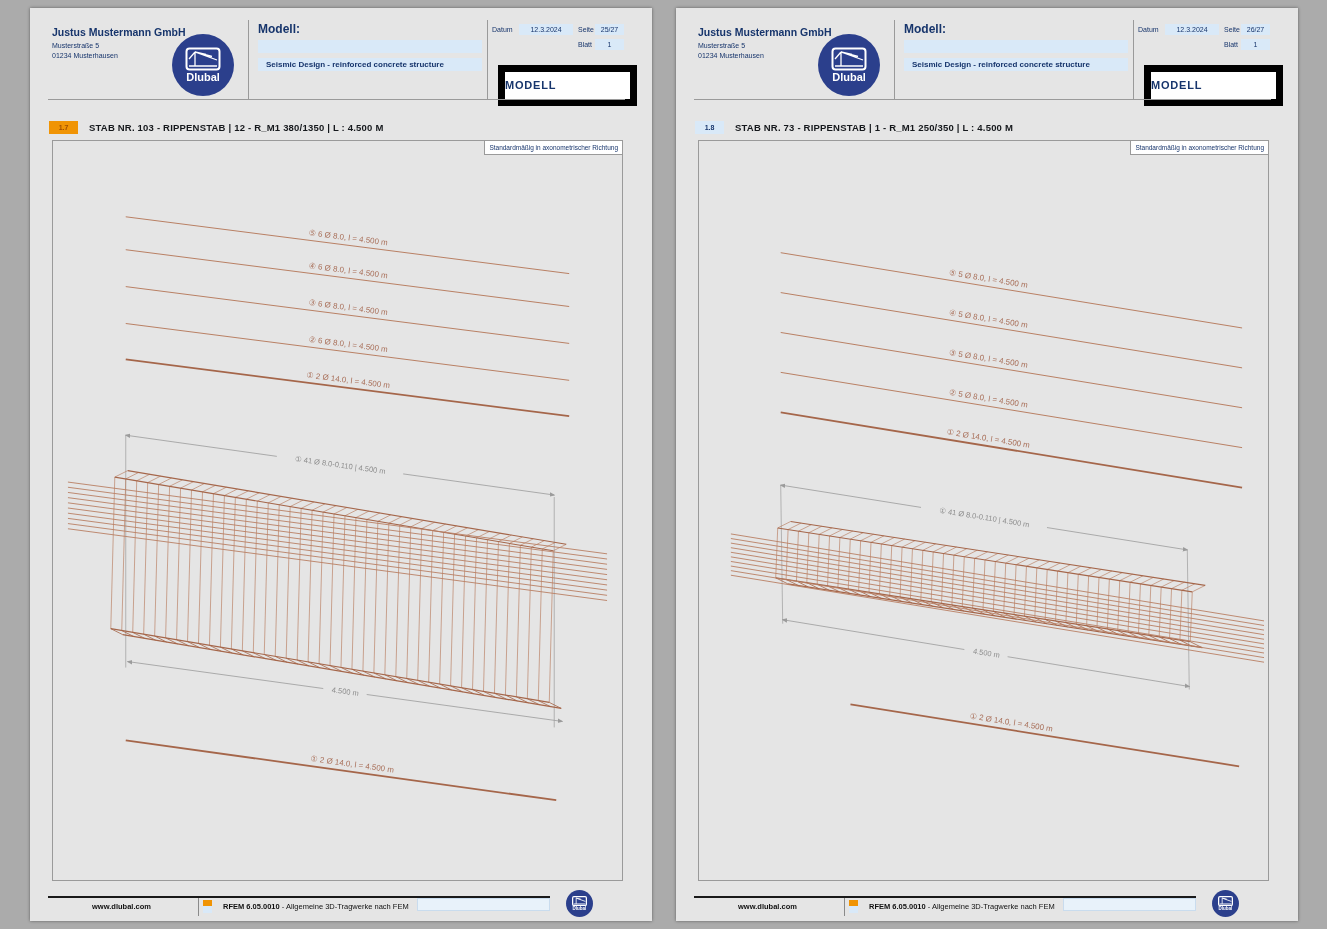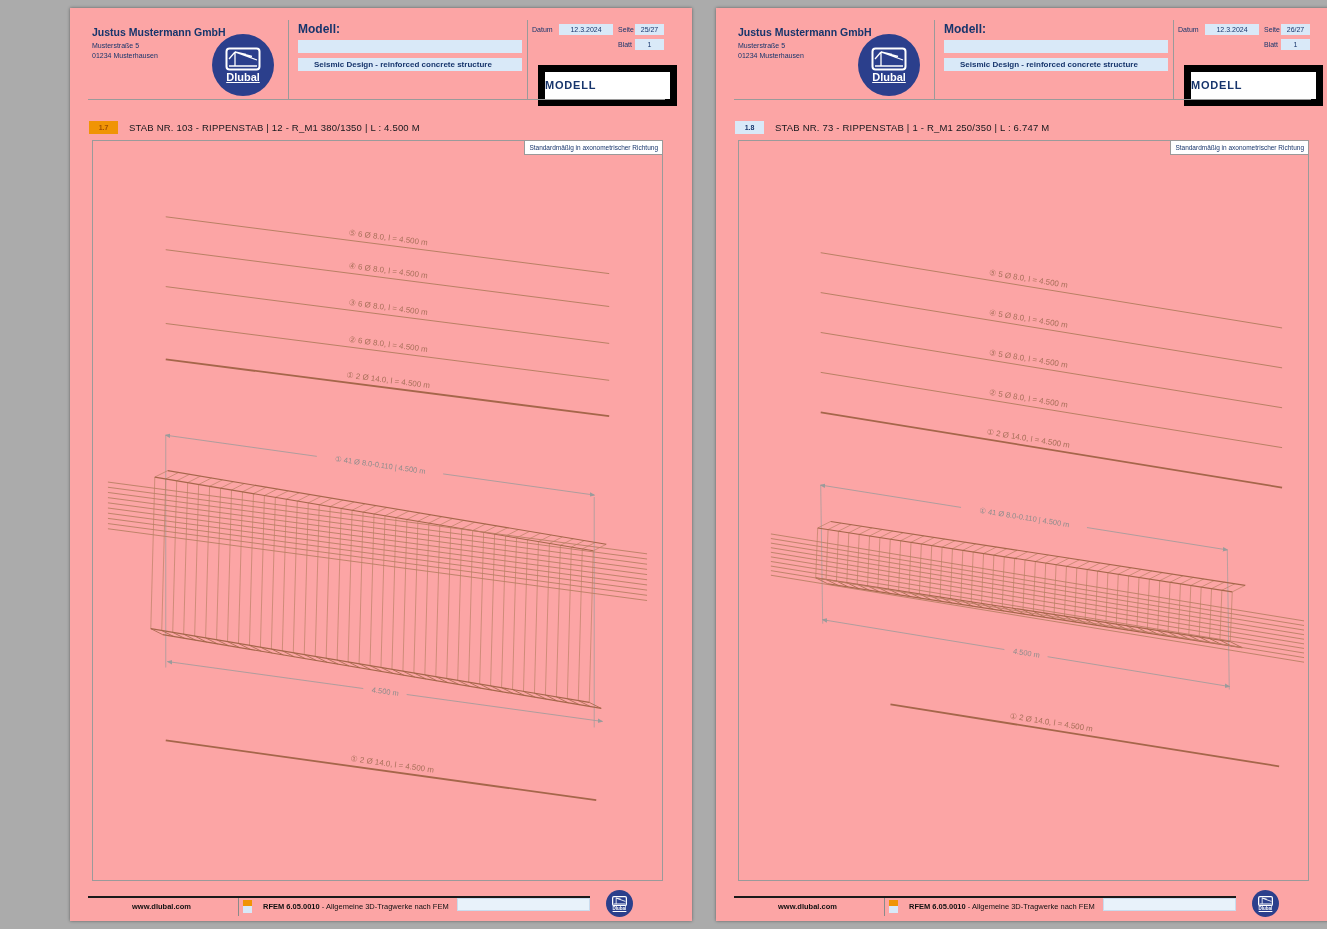--- a/index.html
+++ b/index.html
@@ -1,47 +1,47 @@
 <!DOCTYPE html>
 <html><head>
 <meta charset="utf-8">
 <style>
   html,body{margin:0;padding:0;background:#ababab;font-family:"Liberation Sans","DejaVu Sans",sans-serif;}
   #canvas{position:relative;width:1327px;height:929px;background:#ababab;overflow:hidden;}
-  .page{position:absolute;top:8px;width:622px;height:913px;background:#fca5a5;box-shadow:0 0 3px rgba(0,0,0,.45);margin-left:40px;}
+  .page{position:absolute;top:8px;width:622px;height:913px;background:#e5e5e5;box-shadow:0 0 3px rgba(0,0,0,.45);}
 
   
   .company{position:absolute;left:22px;top:18px;font-size:10.5px;font-weight:bold;color:#17356c;}
   .addr{position:absolute;left:22px;font-size:7px;color:#17356c;}
   .addr.a1{top:34px}.addr.a2{top:44px}
   .logo{position:absolute;left:142px;top:26px;width:62px;height:62px;border-radius:50%;background:#2b3f8c;
         display:flex;flex-direction:column;align-items:center;justify-content:center;}
-  .logo-text{color:#fff;font-weight:bold;font-size:11px;line-height:11px;margin-top:1px;text-decoration:underline;}
+  .logo-text{color:#fff;font-weight:bold;font-size:11px;line-height:11px;margin-top:1px;}
   .vdiv{position:absolute;top:12px;height:79px;width:1px;background:#9a9a9a;}
   .vdiv.v1{left:218px}.vdiv.v2{left:457px}
   .model-block{position:absolute;left:228px;top:14px;width:224px;}
   .model-label{font-size:12px;font-weight:bold;color:#17356c;margin-bottom:4px;}
   .blue-field{height:13px;background:#d9e9f8;margin-bottom:5px;}
-  .blue-field.sub{font-size:8px;font-weight:bold;color:#17356c;line-height:13px;padding-left:16px;}
+  .blue-field.sub{font-size:8px;font-weight:bold;color:#17356c;line-height:13px;padding-left:8px;}
   .meta{position:absolute;left:462px;top:16px;width:132px;font-size:7px;color:#17356c;}
   .m-lbl{position:absolute;}
   .m-box{position:absolute;height:11px;background:#d9e9f8;text-align:center;line-height:11px;}
   .lbl-datum{left:0;top:2px}.box-datum{left:27px;top:0;width:54px}
   .lbl-seite{left:86px;top:2px}.box-seite{left:103px;top:0;width:29px}
   .lbl-blatt{left:86px;top:17px}.box-blatt{left:103px;top:15px;width:29px}
   .modell-btn{position:absolute;left:468px;top:57px;width:125px;height:27px;border:7px solid #000000;background:#fff;
         font-size:11px;font-weight:bold;color:#17356c;text-align:left;line-height:27px;letter-spacing:.8px;cursor:pointer;}
   .hrule{position:absolute;left:18px;top:91px;width:577px;height:1px;background:#9a9a9a;}
 
   
   .section-row{position:absolute;left:19px;top:110px;height:16px;white-space:nowrap;}
   .sec-badge{display:inline-block;width:29px;height:13px;font-size:7px;font-weight:bold;text-align:center;line-height:13px;
         background:#d9e9f8;color:#17356c;vertical-align:middle;}
   .sec-badge.hl{background:#f09405;color:#a04f00;}
-  .sec-title{margin-left:11px;font-size:9.5px;font-weight:normal;color:#15181c;vertical-align:middle;letter-spacing:.2px;}
+  .sec-title{margin-left:11px;font-size:9.5px;font-weight:bold;color:#15181c;vertical-align:middle;letter-spacing:.2px;}
 
   
   .draw-area{position:absolute;left:22px;top:132px;width:571px;height:741px;border:1px solid #9a9a9a;box-sizing:border-box;}
   .view-note{position:absolute;top:-1px;right:-1px;height:13px;line-height:13px;padding:0 4px;border:1px solid #9a9a9a;
         background:#fff;font-size:6.5px;color:#17356c;}
   svg.drawing{position:absolute;left:0;top:0;width:100%;height:100%;}
 
   
   .footer{position:absolute;left:0;top:888px;width:544px;height:25px;font-size:7.5px;color:#111;}
   .ftr-line{position:absolute;left:18px;top:0;width:502px;height:2px;background:#1a1a1a;}
@@ -314,21 +314,21 @@
       <span class="m-lbl lbl-seite">Seite</span>
       <span class="m-box box-seite">26/27</span>
       <span class="m-lbl lbl-blatt">Blatt</span>
       <span class="m-box box-blatt">1</span>
     </div>
 
     <div class="modell-btn">MODELL</div>
     <div class="hrule"></div>
 
     <div class="section-row">
-      <span class="sec-badge">1.8</span><span class="sec-title">STAB NR. 73 - RIPPENSTAB | 1 - R_M1 250/350 | L : 6.747 M</span>
+      <span class="sec-badge">1.8</span><span class="sec-title">STAB NR. 73 - RIPPENSTAB | 1 - R_M1 250/350 | L : 4.500 M</span>
     </div>
 
     <div class="draw-area">
       <svg class="drawing" preserveAspectRatio="none" viewBox="0 0 571 741">
           <defs>
             <marker id="arr1" viewBox="0 0 10 10" refX="8" refY="5" markerWidth="7" markerHeight="7" orient="auto-start-reverse">
               <path d="M0 1 L10 5 L0 9 z" fill="#9b9b9b"></path>
             </marker>
           </defs>
           <line x1="82" y1="112" x2="545" y2="187.469" stroke="#b97f63" stroke-width="1"></line>

